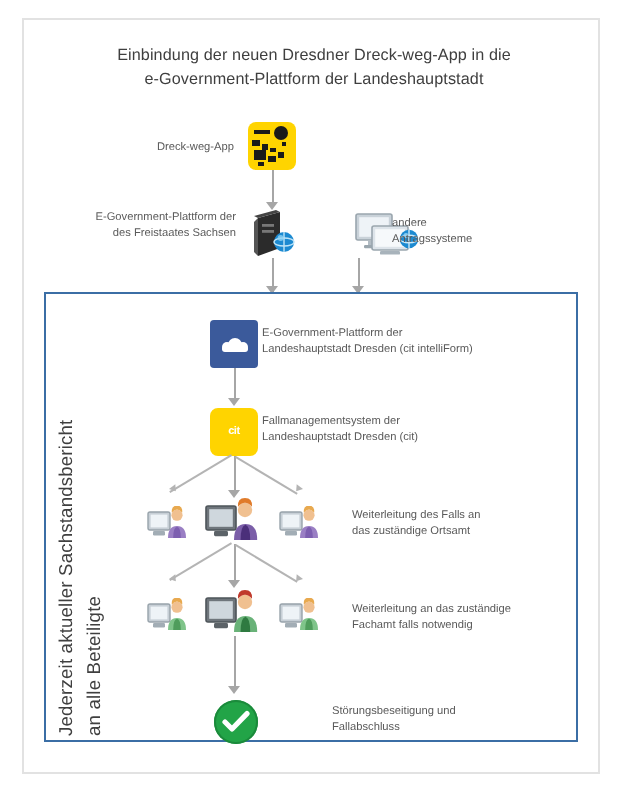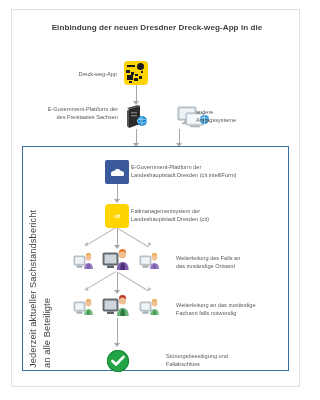--- a/index.html
+++ b/index.html
@@ -11,21 +11,21 @@
   }
   #canvas{position:relative;width:313px;height:400px;}
 
   .outer-frame{
     position:absolute;left:11px;top:9px;width:289px;height:378px;
     border:1px solid #e2e2e2;background:#fff;box-sizing:border-box;
   }
 
   .title{
     position:absolute;left:22px;top:22px;width:270px;
-    text-align:center;font-size:8.1px;font-weight:bold;color:#3f3f3f;
+    text-align:center;font-size:8.1px;font-weight:normal;color:#3f3f3f;
     line-height:12px;letter-spacing:.05px;
   }
 
   
   .lbl{position:absolute;font-size:5.6px;color:#5a5a5a;line-height:8.2px;}
   .lbl.r{text-align:right;}
   .lbl.l{text-align:left;}
 
   
   .vline{position:absolute;background:#a6a6a6;width:1px;}
@@ -99,20 +99,21 @@
 </style>
 </head>
 <body>
 
 <div id="canvas">
 
   <div class="outer-frame"></div>
 
   <div class="title">
     <div>Einbindung der neuen Dresdner Dreck-weg-App in die</div>
+    <div>e-Government-Plattform der Landeshauptstadt</div>
   </div>
 
   <div class="lbl r" style="left:32px;top:70px;width:85px;">Dreck-weg-App</div>
 
   <div class="icon app-icon" style="left:124px;top:61px;">
     <span class="blob" style="left:3px;top:4px;width:8px;height:2px;"></span>
     <span class="blob" style="left:13px;top:2px;width:7px;height:7px;border-radius:50%;"></span>
     <span class="blob" style="left:2px;top:9px;width:4px;height:3px;"></span>
     <span class="blob" style="left:7px;top:11px;width:3px;height:3px;"></span>
     <span class="blob" style="left:3px;top:14px;width:6px;height:5px;"></span>

